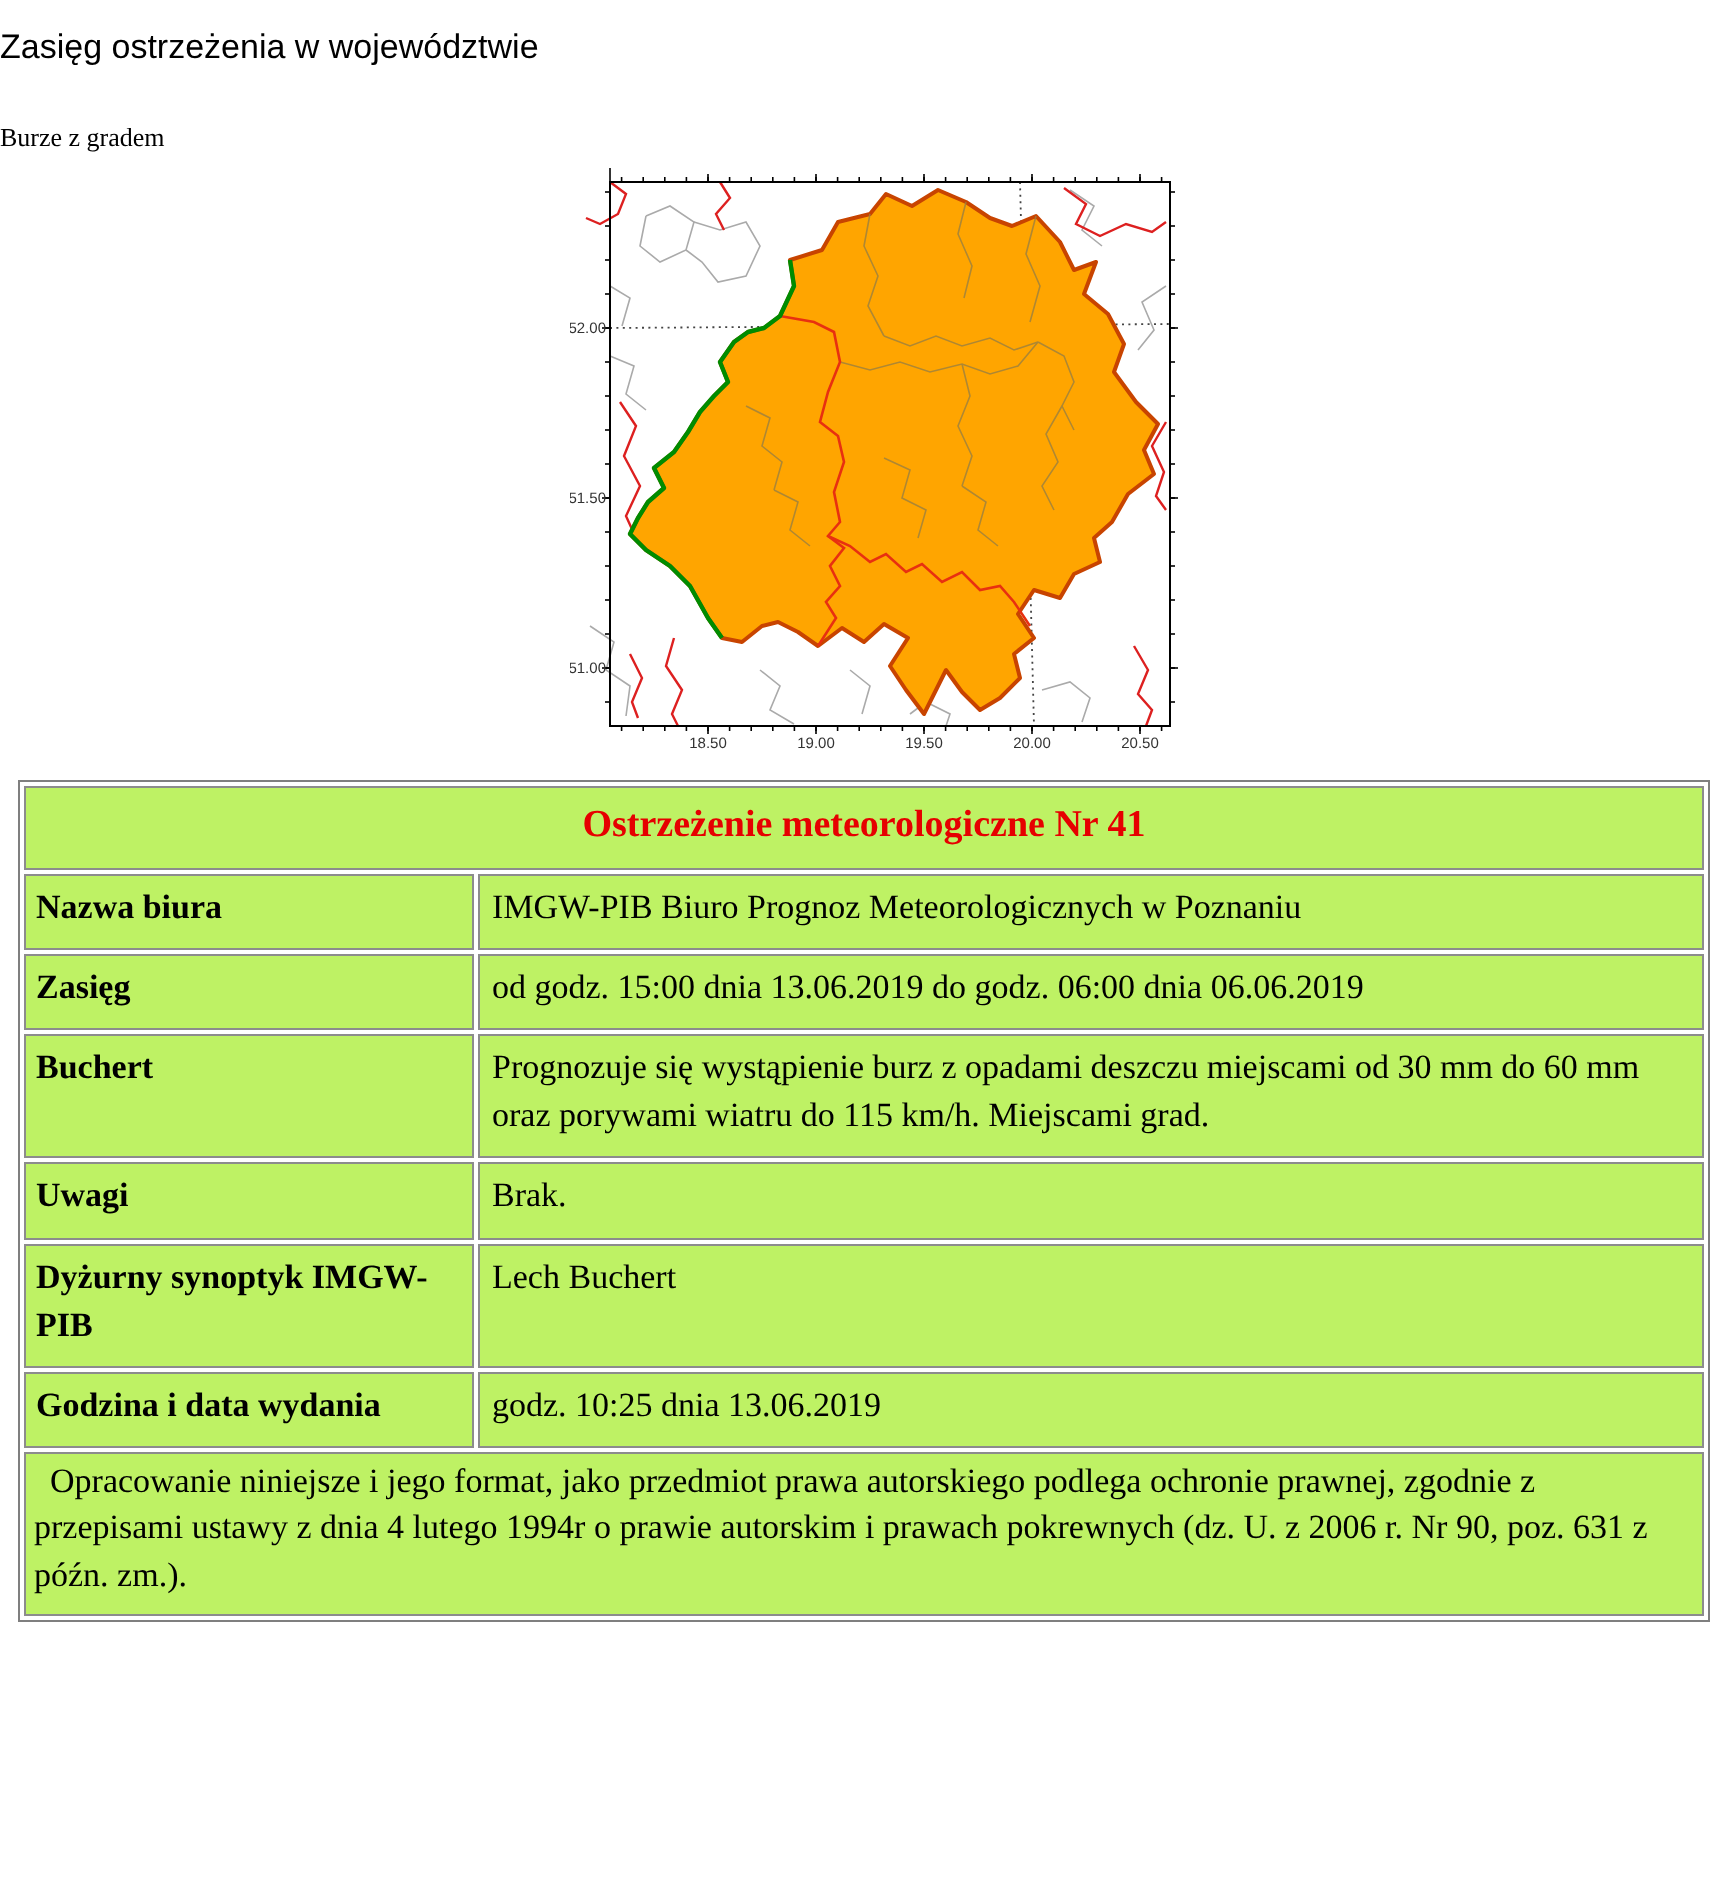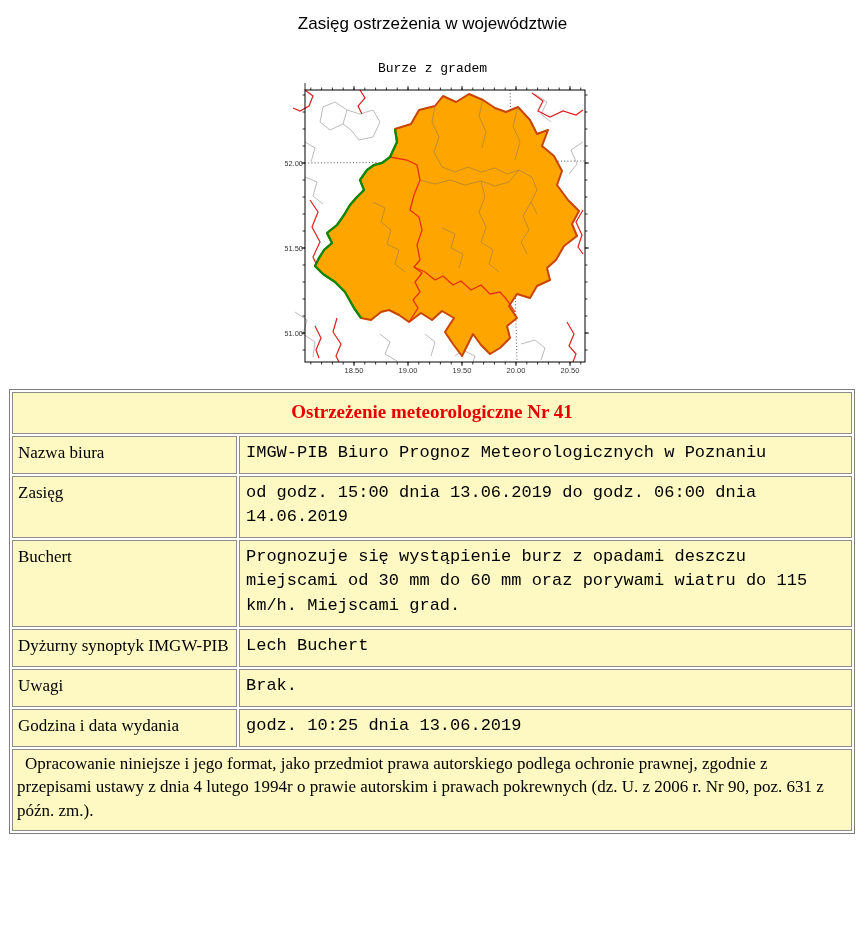--- a/index.html
+++ b/index.html
@@ -1,39 +1,39 @@
 <!DOCTYPE html>
 <html lang="pl"><head>
 <meta charset="utf-8">
 <style>
   html,body{margin:0;padding:0;background:#fff;}
   body{width:865px;font-family:"Liberation Serif",serif;color:#000;}
 
   .page-title{
     font-family:"Liberation Sans",sans-serif;
-    font-size:17px;text-align:center;margin:14px 0 0 0;font-weight:normal;
+    font-size:17px;text-align:left;margin:14px 0 0 0;font-weight:normal;
   }
   .map-title{
-    font-family:Liberation Mono, monospace;
-    font-size:13px;text-align:center;margin:27px 0 6px 0;font-weight:normal;
+    font-family:Liberation Serif, serif;
+    font-size:13px;margin:27px 0 6px 0;font-weight:normal;
   }
   .map-wrap{width:100%;display:flex;justify-content:center;}
   .map-wrap svg{position:relative;left:8px;display:block;}
 
   table.warning{
     width:846px;margin:13px 9px 0 9px;
     border:1px solid #7f7f7f;border-spacing:2px;border-collapse:separate;
     font-size:17px;line-height:1.42;
   }
-  table.warning td{border:1px solid #8c8c8c;vertical-align:top;background:#fef9c3;}
+  table.warning td{border:1px solid #8c8c8c;vertical-align:top;background:#bef264;}
   td.hdr{
     text-align:center;font-weight:bold;font-size:19px;padding:6px 4px 7px 4px;
   }
-  td.lbl{width:212px;font-weight:normal;padding:4px 6px 8px 5px;}
-  td.val{padding:4px 6px 8px 6px;font-family:Liberation Mono, monospace;}
+  td.lbl{width:212px;font-weight:bold;padding:4px 6px 8px 5px;}
+  td.val{padding:4px 6px 8px 6px;}
   td.foot{padding:2px 6px 8px 4px;font-size:17px;line-height:1.37;}
   td.foot p{margin:0;text-indent:8px;}
   .bold{font-weight:bold;}
 
   .tick-label{font-family:"Liberation Sans",sans-serif;font-size:7.5px;fill:#333;}
 </style>
 </head>
 <body>
 
 <h1 class="page-title">Zasięg ostrzeżenia w województwie</h1>
@@ -222,35 +222,35 @@
       <td class="hdr" colspan="2" style="color:#E60000;">
         <span>Ostrzeżenie meteorologiczne Nr 41</span>
       </td>
     </tr>
     <tr>
       <td class="lbl">Nazwa biura</td>
       <td class="val">IMGW-PIB Biuro Prognoz Meteorologicznych w Poznaniu</td>
     </tr>
     <tr>
       <td class="lbl">Zasięg</td>
-      <td class="val">od godz. 15:00 dnia 13.06.2019 do godz. 06:00 dnia 14.06.2019</td>
+      <td class="val">od godz. 15:00 dnia 13.06.2019 do godz. 06:00 dnia 06.06.2019</td>
     </tr>
     <tr>
       <td class="lbl">Buchert</td>
       <td class="val">Prognozuje się wystąpienie burz z opadami deszczu miejscami od 30 mm do 60 mm oraz porywami wiatru do 115 km/h. Miejscami grad.</td>
     </tr>
     <tr>
+      <td class="lbl">Uwagi</td>
+      <td class="val">Brak.</td>
+    </tr>
+    <tr>
       <td class="lbl">Dyżurny synoptyk IMGW-PIB</td>
       <td class="val">Lech Buchert</td>
     </tr>
     <tr>
-      <td class="lbl">Uwagi</td>
-      <td class="val">Brak.</td>
-    </tr>
-    <tr>
       <td class="lbl">Godzina i data wydania</td>
       <td class="val">godz. 10:25 dnia 13.06.2019</td>
     </tr>
     <tr>
       <td class="foot" colspan="2">
         <p>Opracowanie niniejsze i jego format, jako przedmiot prawa autorskiego podlega ochronie prawnej, zgodnie z przepisami ustawy z dnia 4 lutego 1994r o prawie autorskim i prawach pokrewnych (dz. U. z 2006 r. Nr 90, poz. 631 z późn. zm.).</p>
 
       </td>
     </tr>
   </tbody>

